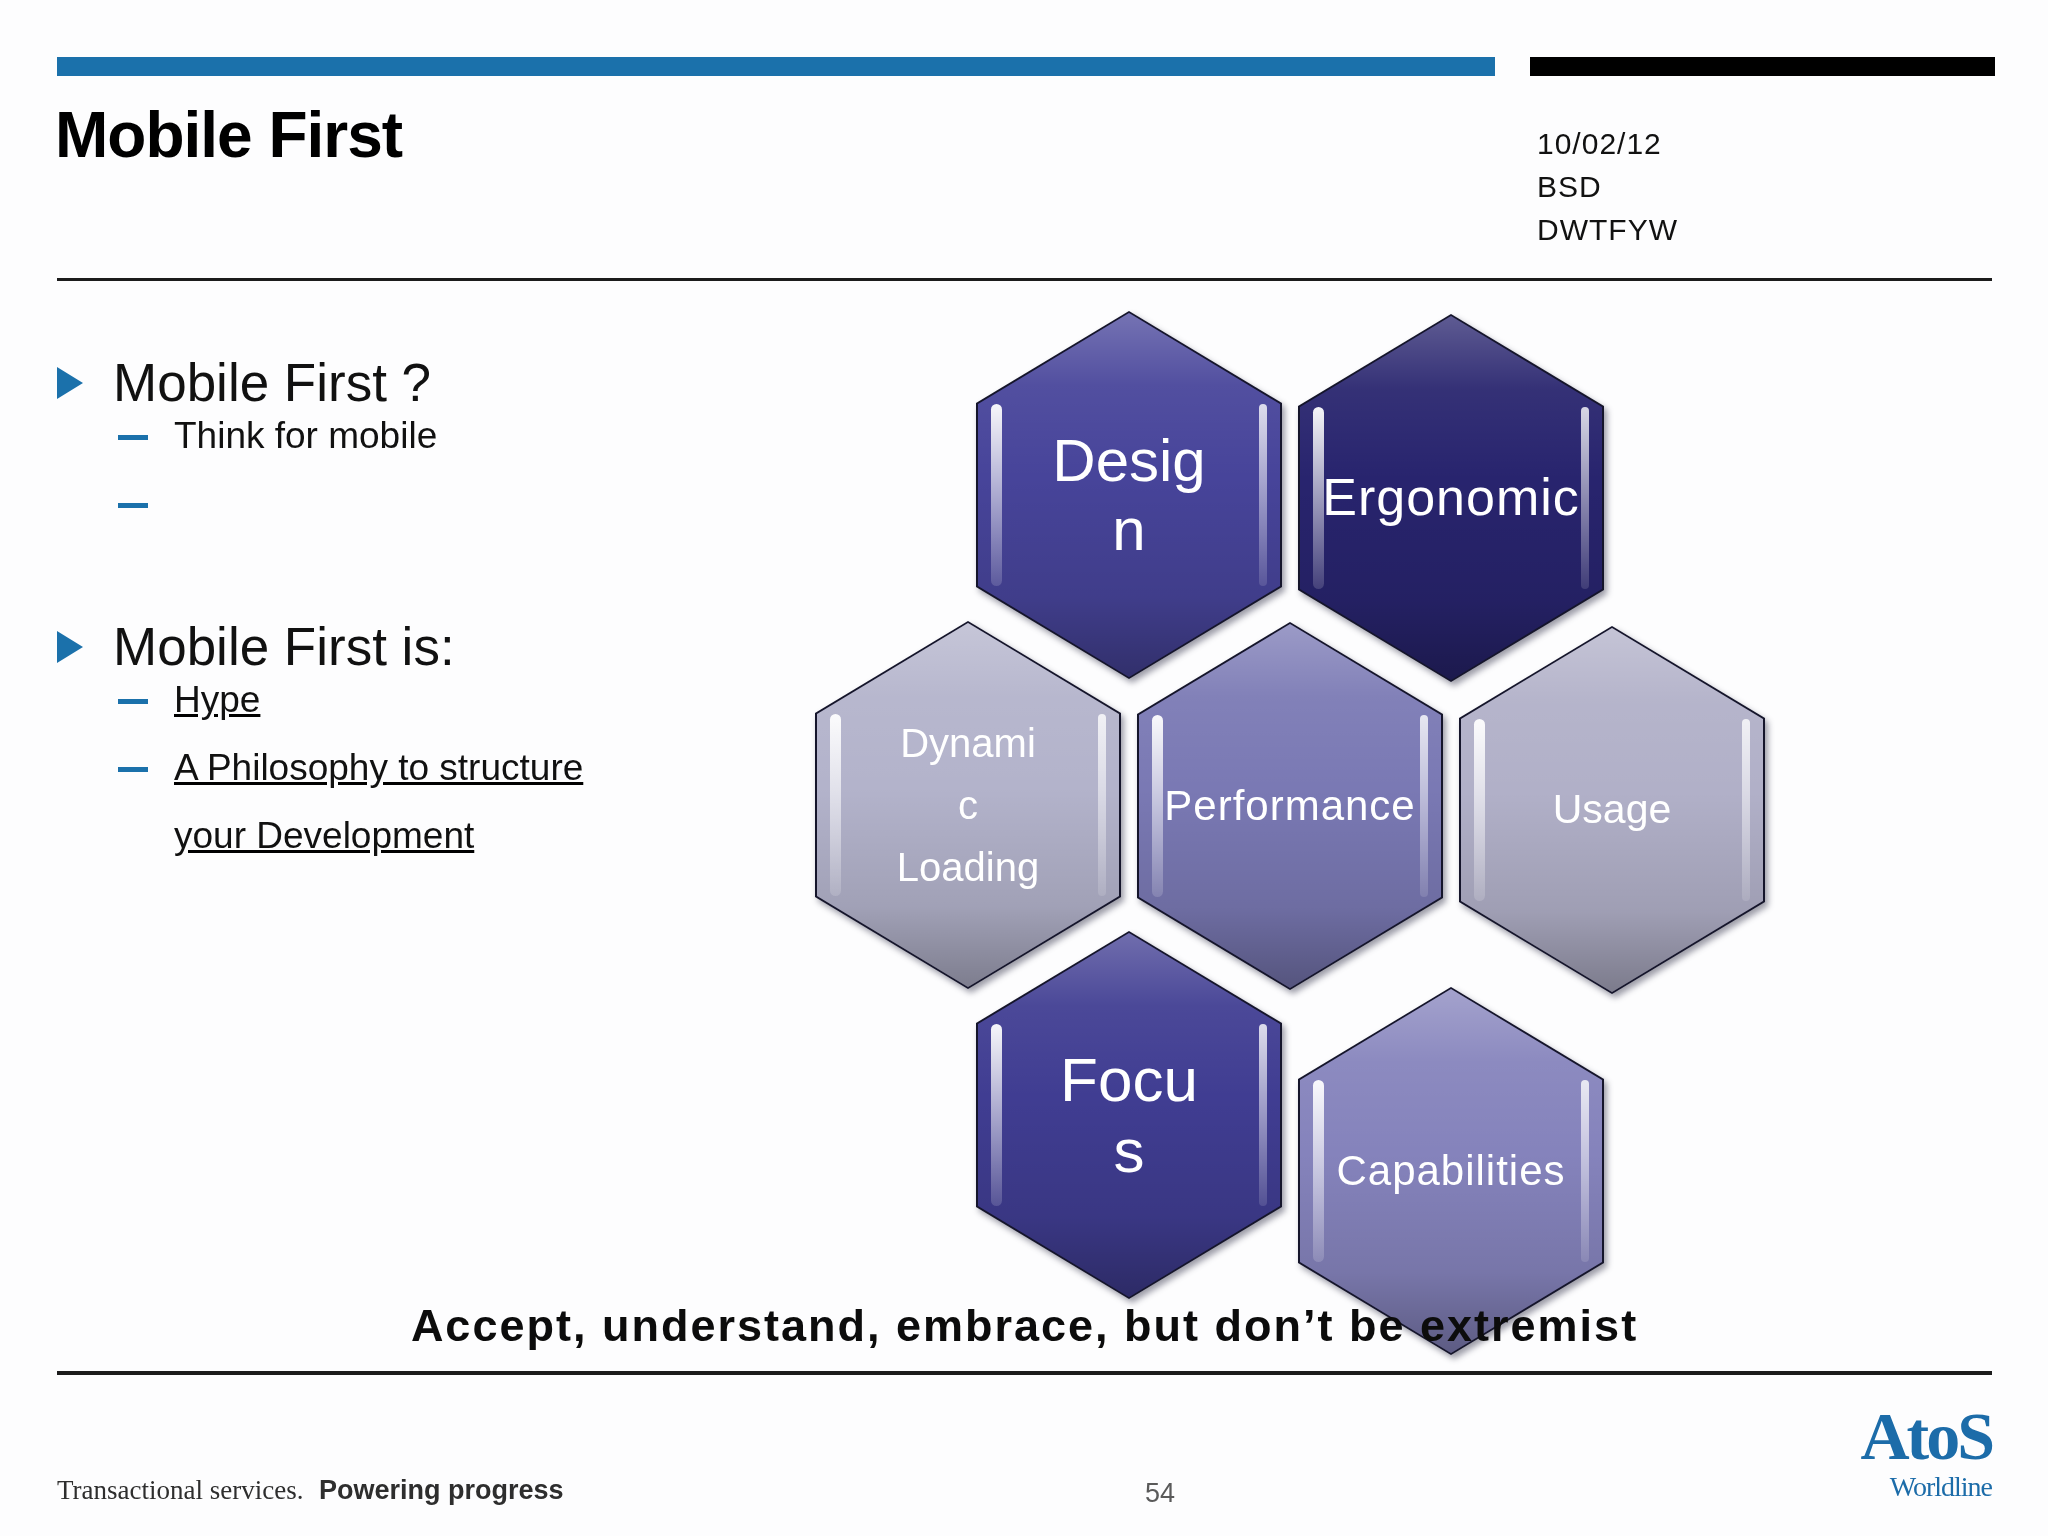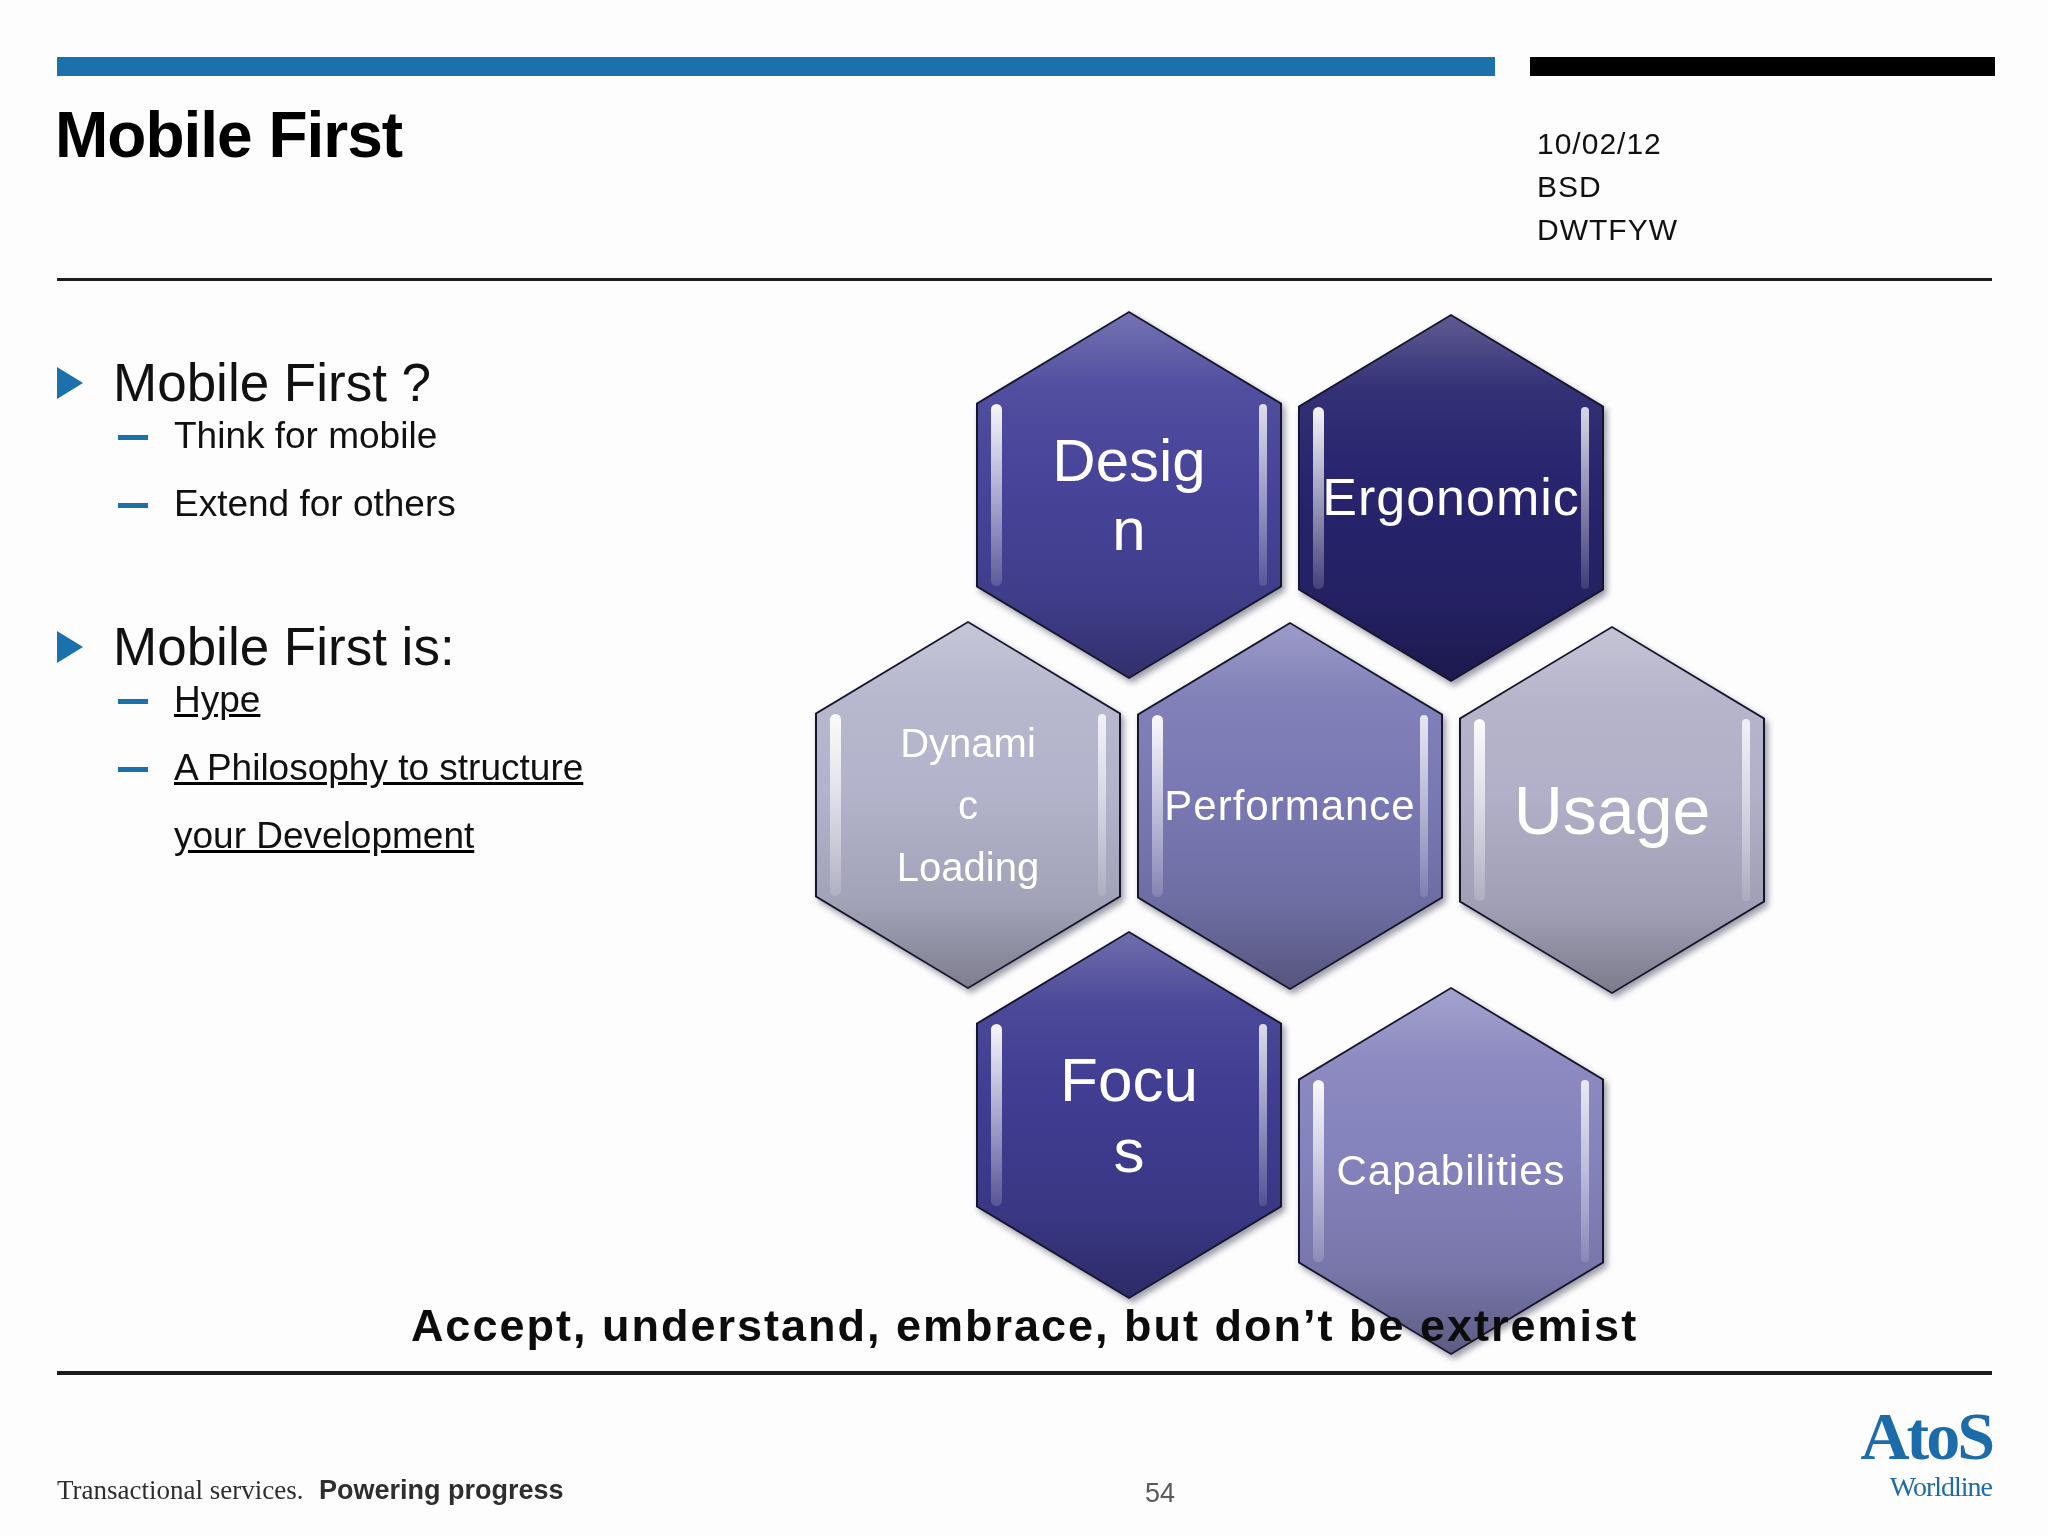--- a/index.html
+++ b/index.html
@@ -38,21 +38,21 @@
   .gloss-l,.gloss-r{position:absolute;top:25%;height:50%;border-radius:6px;
     background:linear-gradient(180deg,rgba(255,255,255,0.95),rgba(255,255,255,0.15));}
   .gloss-l{left:13px;width:11px;}
   .gloss-r{right:13px;width:8px;opacity:0.85;}
   .hex .label{position:absolute;left:0;top:0;right:0;bottom:0;display:flex;align-items:center;justify-content:center;
     text-align:center;color:#fff;white-space:pre-line;line-height:1.15;}
   #hex-design{left:976px;top:311px;}        #hex-design .label{font-size:60px;}
   #hex-ergonomic{left:1298px;top:314px;}    #hex-ergonomic .label{font-size:52px;letter-spacing:1px;}
   #hex-dynamic-loading{left:815px;top:621px;} #hex-dynamic-loading .label{font-size:40px;line-height:1.55;}
   #hex-performance{left:1137px;top:622px;}  #hex-performance .label{font-size:42px;letter-spacing:1px;}
-  #hex-usage{left:1459px;top:626px;}        #hex-usage .label{font-size:68px;}
+  #hex-usage{left:1459px;top:626px;}        #hex-usage .label{font-size:41px;}
   #hex-focus{left:976px;top:931px;}         #hex-focus .label{font-size:62px;}
   #hex-capabilities{left:1298px;top:987px;} #hex-capabilities .label{font-size:42px;letter-spacing:1px;}
 
   
   .tagline{position:absolute;left:57px;top:1300px;width:1935px;text-align:center;
     font-size:45px;font-weight:bold;color:#0c0c0c;letter-spacing:2px;}
   .footer-left{position:absolute;left:57px;top:1475px;font-size:27px;color:#2e2e2e;}
   .footer-left .serif{font-family:"Liberation Serif","DejaVu Serif",serif;}
   .footer-left .bold{font-weight:bold;margin-left:8px;}
   .page-number{position:absolute;left:1145px;top:1478px;font-size:27px;color:#5a5a5a;}
@@ -79,21 +79,20 @@
     <span class="tri" style="border-left-color: rgb(27, 113, 171);"></span>
     <span>Mobile First ?</span>
   </div>
   <div class="subs s1">
     <div class="sub-item">
       <span class="dash" style="background: rgb(27, 113, 171);"></span>
       <span class="sub-text">Think for mobile</span>
     </div>
     <div class="sub-item">
       <span class="dash" style="background: rgb(27, 113, 171);"></span>
-      <span class="sub-text">Extend for others</span>
     </div>
   </div>
 
   <div class="b1 g2">
     <span class="tri" style="border-left-color: rgb(27, 113, 171);"></span>
     <span>Mobile First is:</span>
   </div>
   <div class="subs s2">
     <div class="sub-item">
       <span class="dash" style="background: rgb(27, 113, 171);"></span>

